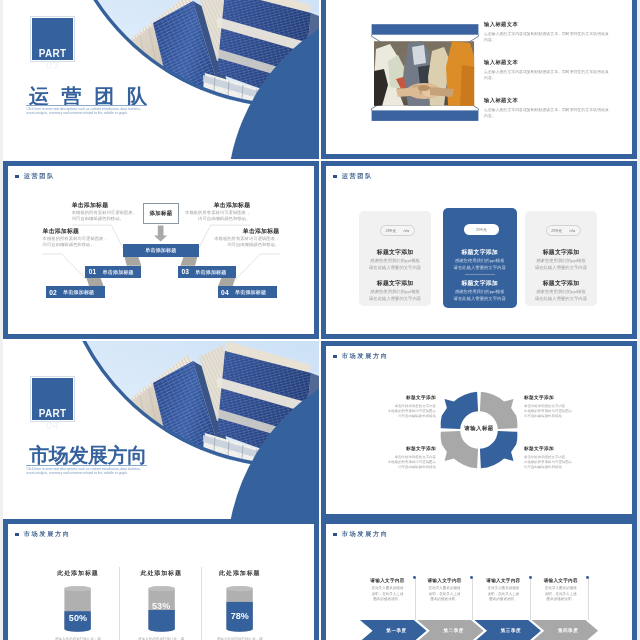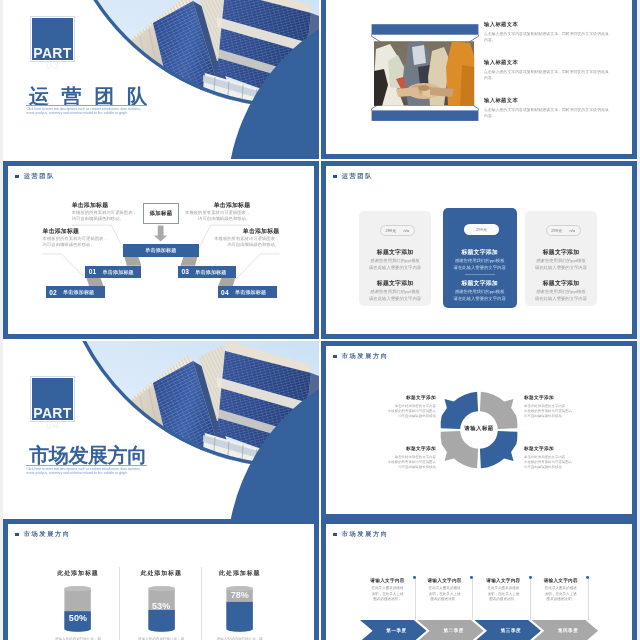--- a/index.html
+++ b/index.html
@@ -15,21 +15,21 @@
   .shead{position:absolute;left:12.2px;top:12px;display:flex;align-items:center;}
   .shead .sq{width:3.4px;height:3.4px;background:#2e5288;margin-right:5.2px;}
   .shead .txt{font-size:6.2px;color:#4a6a95;letter-spacing:1.6px;font-weight:700;
               white-space:nowrap;line-height:6.5px;}
 
   
   .cover{position:absolute;left:0;top:0;width:316px;height:178px;background:#ffffff;}
   .partbox{position:absolute;box-sizing:border-box;border:1.5px solid #ffffff;
            outline:0.8px solid #d5dde8;background:#35619d;display:flex;
            flex-direction:column;align-items:center;justify-content:center;color:#f2f6fc;}
-  .partbox .pl{font-size:14px;font-weight:700;letter-spacing:0.3px;line-height:11.5px;margin-top:41px;}
+  .partbox .pl{font-size:10px;font-weight:700;letter-spacing:0.3px;line-height:11.5px;margin-top:41px;}
   .partbox .pn{font-size:11px;font-weight:700;letter-spacing:0.3px;line-height:12.5px;}
   .ctitle{position:absolute;font-size:20px;font-weight:800;color:#35619d;
           white-space:nowrap;line-height:20px;}
   .cline{position:absolute;height:0.7px;background:#8aa7cd;}
   .csub{position:absolute;font-size:3.25px;color:#7a98c0;line-height:4.2px;white-space:nowrap;}
 
   
   .plist-item{position:absolute;width:128px;}
   .plist-item .t{font-size:5.3px;font-weight:700;color:#3a3a3a;line-height:7px;
                  letter-spacing:0.4px;}
@@ -496,21 +496,21 @@
               <path d="M0.4,2.7 A13.2,2.65 0 0 1 26.8,2.7 L26.8,43.1 A13.2,2.65 0 0 1 0.4,43.1 Z"></path>
             </clipPath>
         </defs>
         <path d="M0.4,2.7 A13.2,2.65 0 0 1 26.8,2.7 L26.8,43.1 A13.2,2.65 0 0 1 0.4,43.1 Z" fill="#b0b0b0"></path>
         <g clip-path="url(#cylclip3)">
             <rect x="-1" y="15.93" width="30" height="46" fill="#35619d"></rect>
           </g>
         <ellipse cx="13.6" cy="2.7" rx="13.2" ry="2.65" fill="#c3c3c3"></ellipse>
         <ellipse cx="13.6" cy="2.7" rx="11.6" ry="2.1" fill="#bdbdbd"></ellipse>
       </svg>
-      <div class="cv" style="top:22px">78%</div>
+      <div class="cv" style="top:43px">78%</div>
       <div class="cc" style="top:67.5px">请输入您的内容打动注意，或</div>
     </div>
   </div>
 
   <div class="slide framed" style="left:321px;top:519px">
     <div class="shead">
       <span class="sq"></span>
       <span class="txt">市场发展方向</span>
     </div>
 

